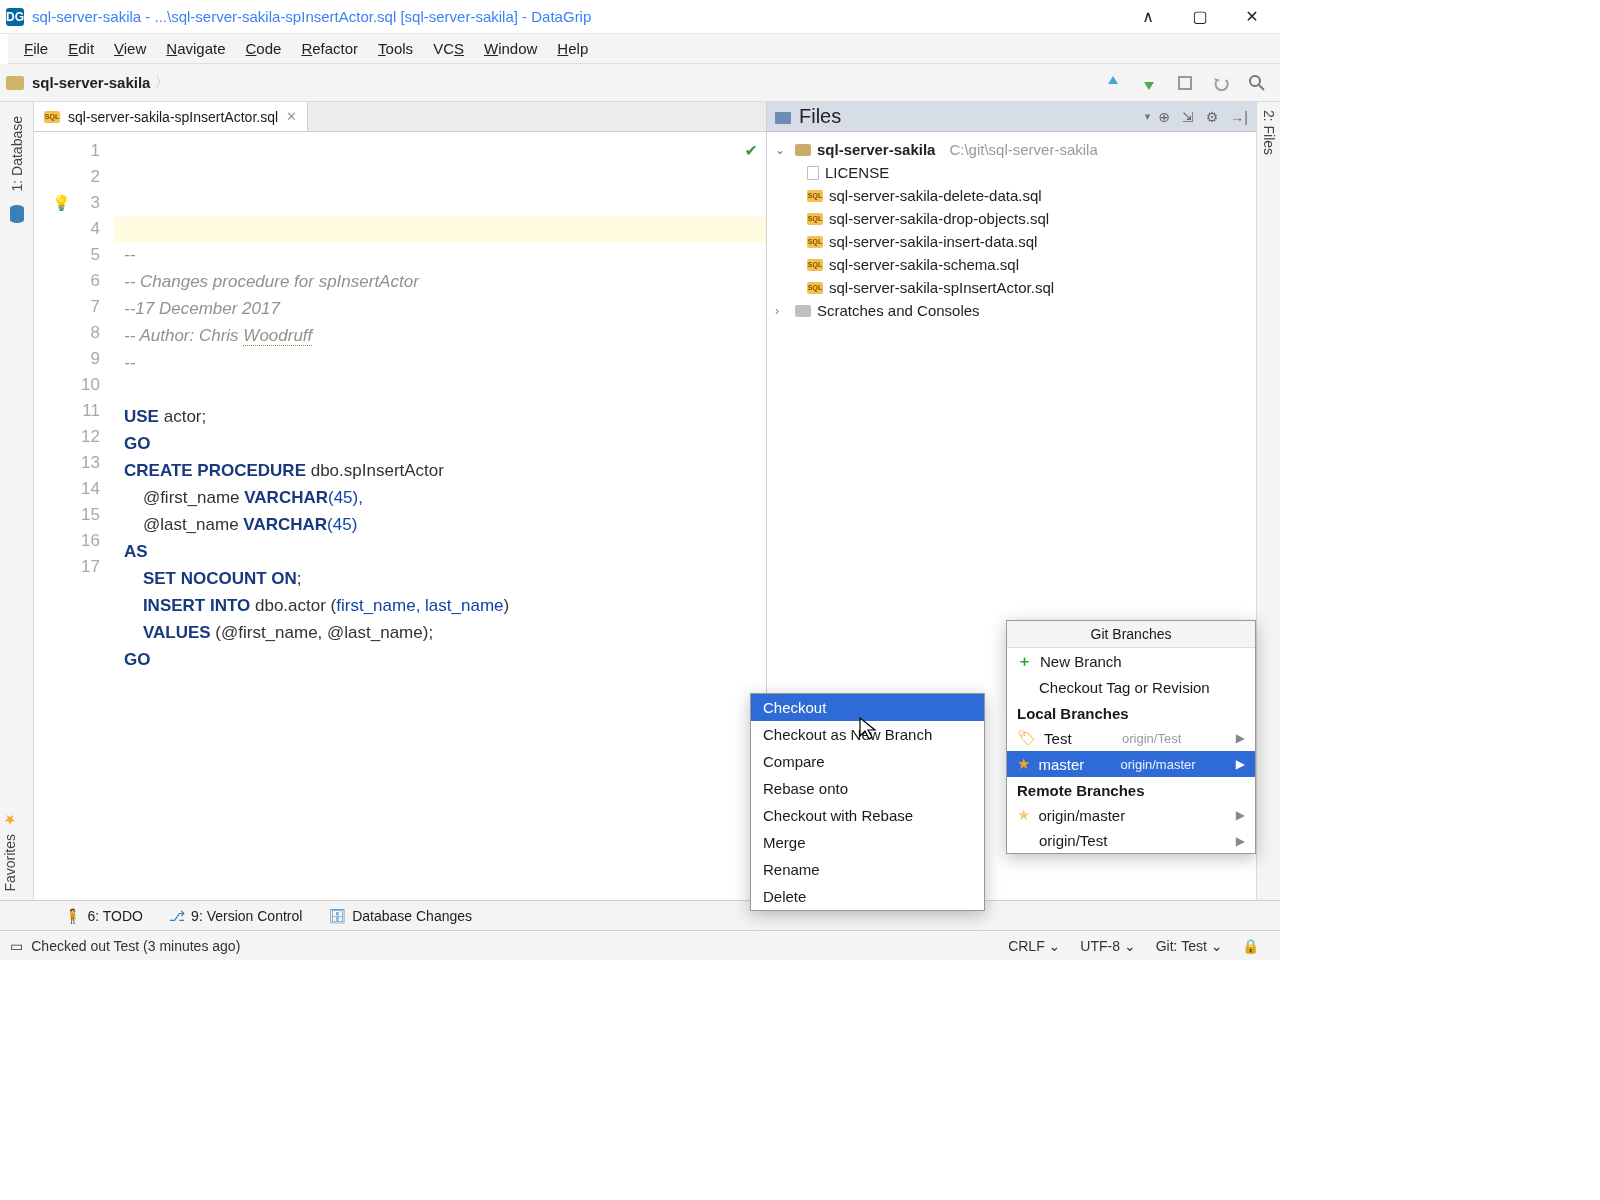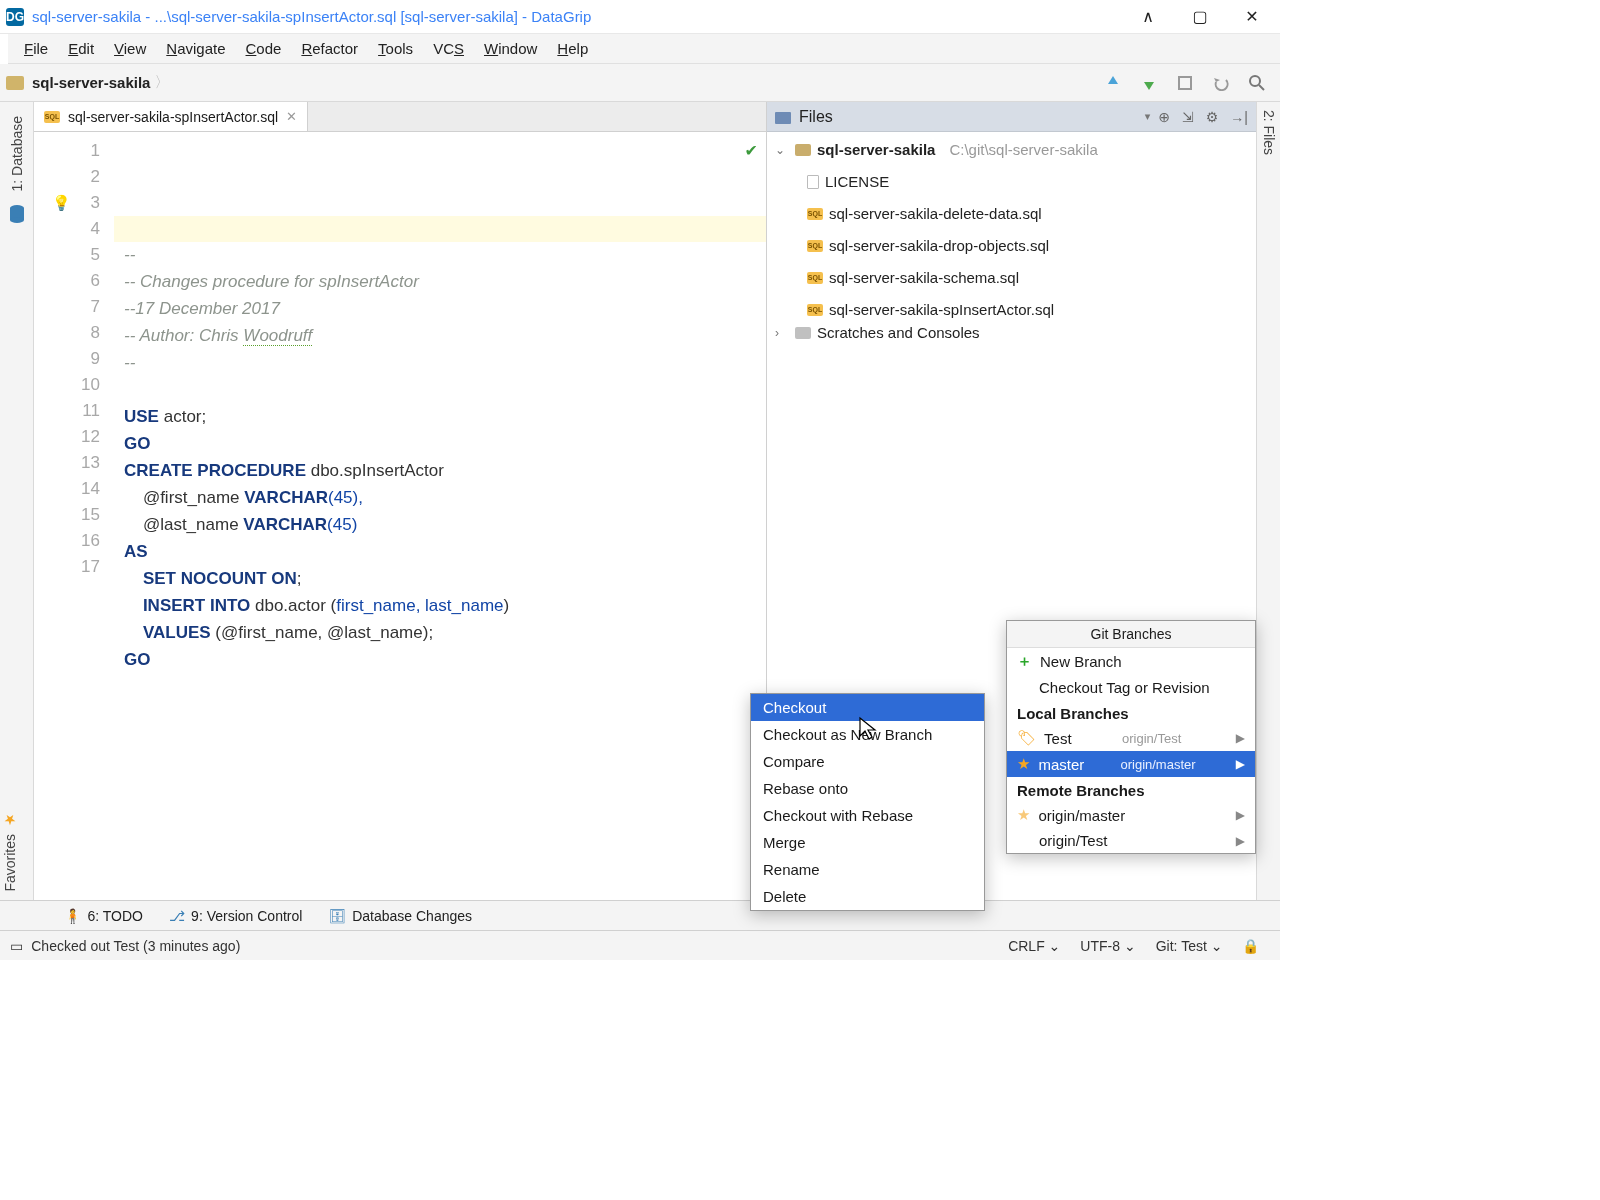--- a/index.html
+++ b/index.html
@@ -33,26 +33,26 @@
 .code .c { color:#8d948d; font-style: italic; }
 .code .k { color:#17397d; font-weight:bold;}
 .code .s { color:#1245a6;}
 .code .n { color:#1245a6;}
 .code .d { color:#333;}
 .code .typo { border-bottom: 1px dotted #5aa02c; color:#8d948d; font-style: italic;}
 .code .greencheck { position:absolute; right:8px; top:6px; color:#3c9a3c; font-size:16px;}
 .code .bulb { position:absolute; left:-62px; top:calc(6px + 2*26px); font-size:15px;}
 .right-panel { width: 490px; background:#fff; border-left:1px solid #d0d0d0; display:flex; flex-direction:column;}
 .rp-header { height:30px; background:#d7dde6; border-bottom:1px solid #c2c8d0; display:flex; align-items:center; padding:0 8px; gap:8px;}
-.rp-header .label { flex:1; color:#222; font-size:16px;}
+.rp-header .label { flex:1; color:#222; font-size:20px;}
 .rp-header .dd { color:#777;font-size:11px;}
 .rp-header .icons { display:flex; gap:12px; color:#666; font-size:14px;}
 .tree { padding: 6px 0; font-size:15px;}
 .tree .node { display:flex; align-items:center; padding: 3px 8px; gap:6px;}
-.tree .indent1 { padding-left: 40px; margin-top: 9px; }
+.tree .indent1 { padding-left: 40px; }
 .tree .exp { width:14px; color:#777; font-size:12px;}
 .tree .fold-ic { width:16px;height:12px;background:#c9ad6c;border-radius:2px;}
 .tree .file-ic { width:12px;height:14px;background:#fff;border:1px solid #bbb;border-radius:1px;}
 .tree .sql-file { width:16px;height:12px;background:#f5c04e;border-radius:2px;font-size:7px;color:#7a5200;display:flex;align-items:center;justify-content:center;font-weight:bold;}
 .tree .name { color:#222;}
 .tree .path { color:#999;}
 .right-gutter { width:24px; background:#f4f4f4; border-left:1px solid #d9d9d9; display: flex; flex-direction: column; align-items: center;}
 .right-gutter .vtab { writing-mode: vertical-rl; padding: 8px 2px; color:#444; font-size:14px;}
 .bottom-tools { height:30px; background:#f4f4f4; border-top:1px solid #d0d0d0; display:flex; align-items:center; padding:0 10px; gap:26px;}
 .bottom-tools .bt { display:flex; align-items:center; gap:6px; color:#222; font-size:14px;}
@@ -233,20 +233,24 @@
       <div class="node indent1">
           <div class="sql-file">SQL</div>
           <span class="name">sql-server-sakila-delete-data.sql</span>
         </div>
       <div class="node indent1">
           <div class="sql-file">SQL</div>
           <span class="name">sql-server-sakila-drop-objects.sql</span>
         </div>
       <div class="node indent1">
           <div class="sql-file">SQL</div>
+          <span class="name">sql-server-sakila-insert-data.sql</span>
+        </div>
+      <div class="node indent1">
+          <div class="sql-file">SQL</div>
           <span class="name">sql-server-sakila-schema.sql</span>
         </div>
       <div class="node indent1">
           <div class="sql-file">SQL</div>
           <span class="name">sql-server-sakila-spInsertActor.sql</span>
         </div>
       <div class="node">
         <span class="exp">›</span>
         <div class="fold-ic" style="background:#c0c0c0;"></div>
         <span class="name">Scratches and Consoles</span>

